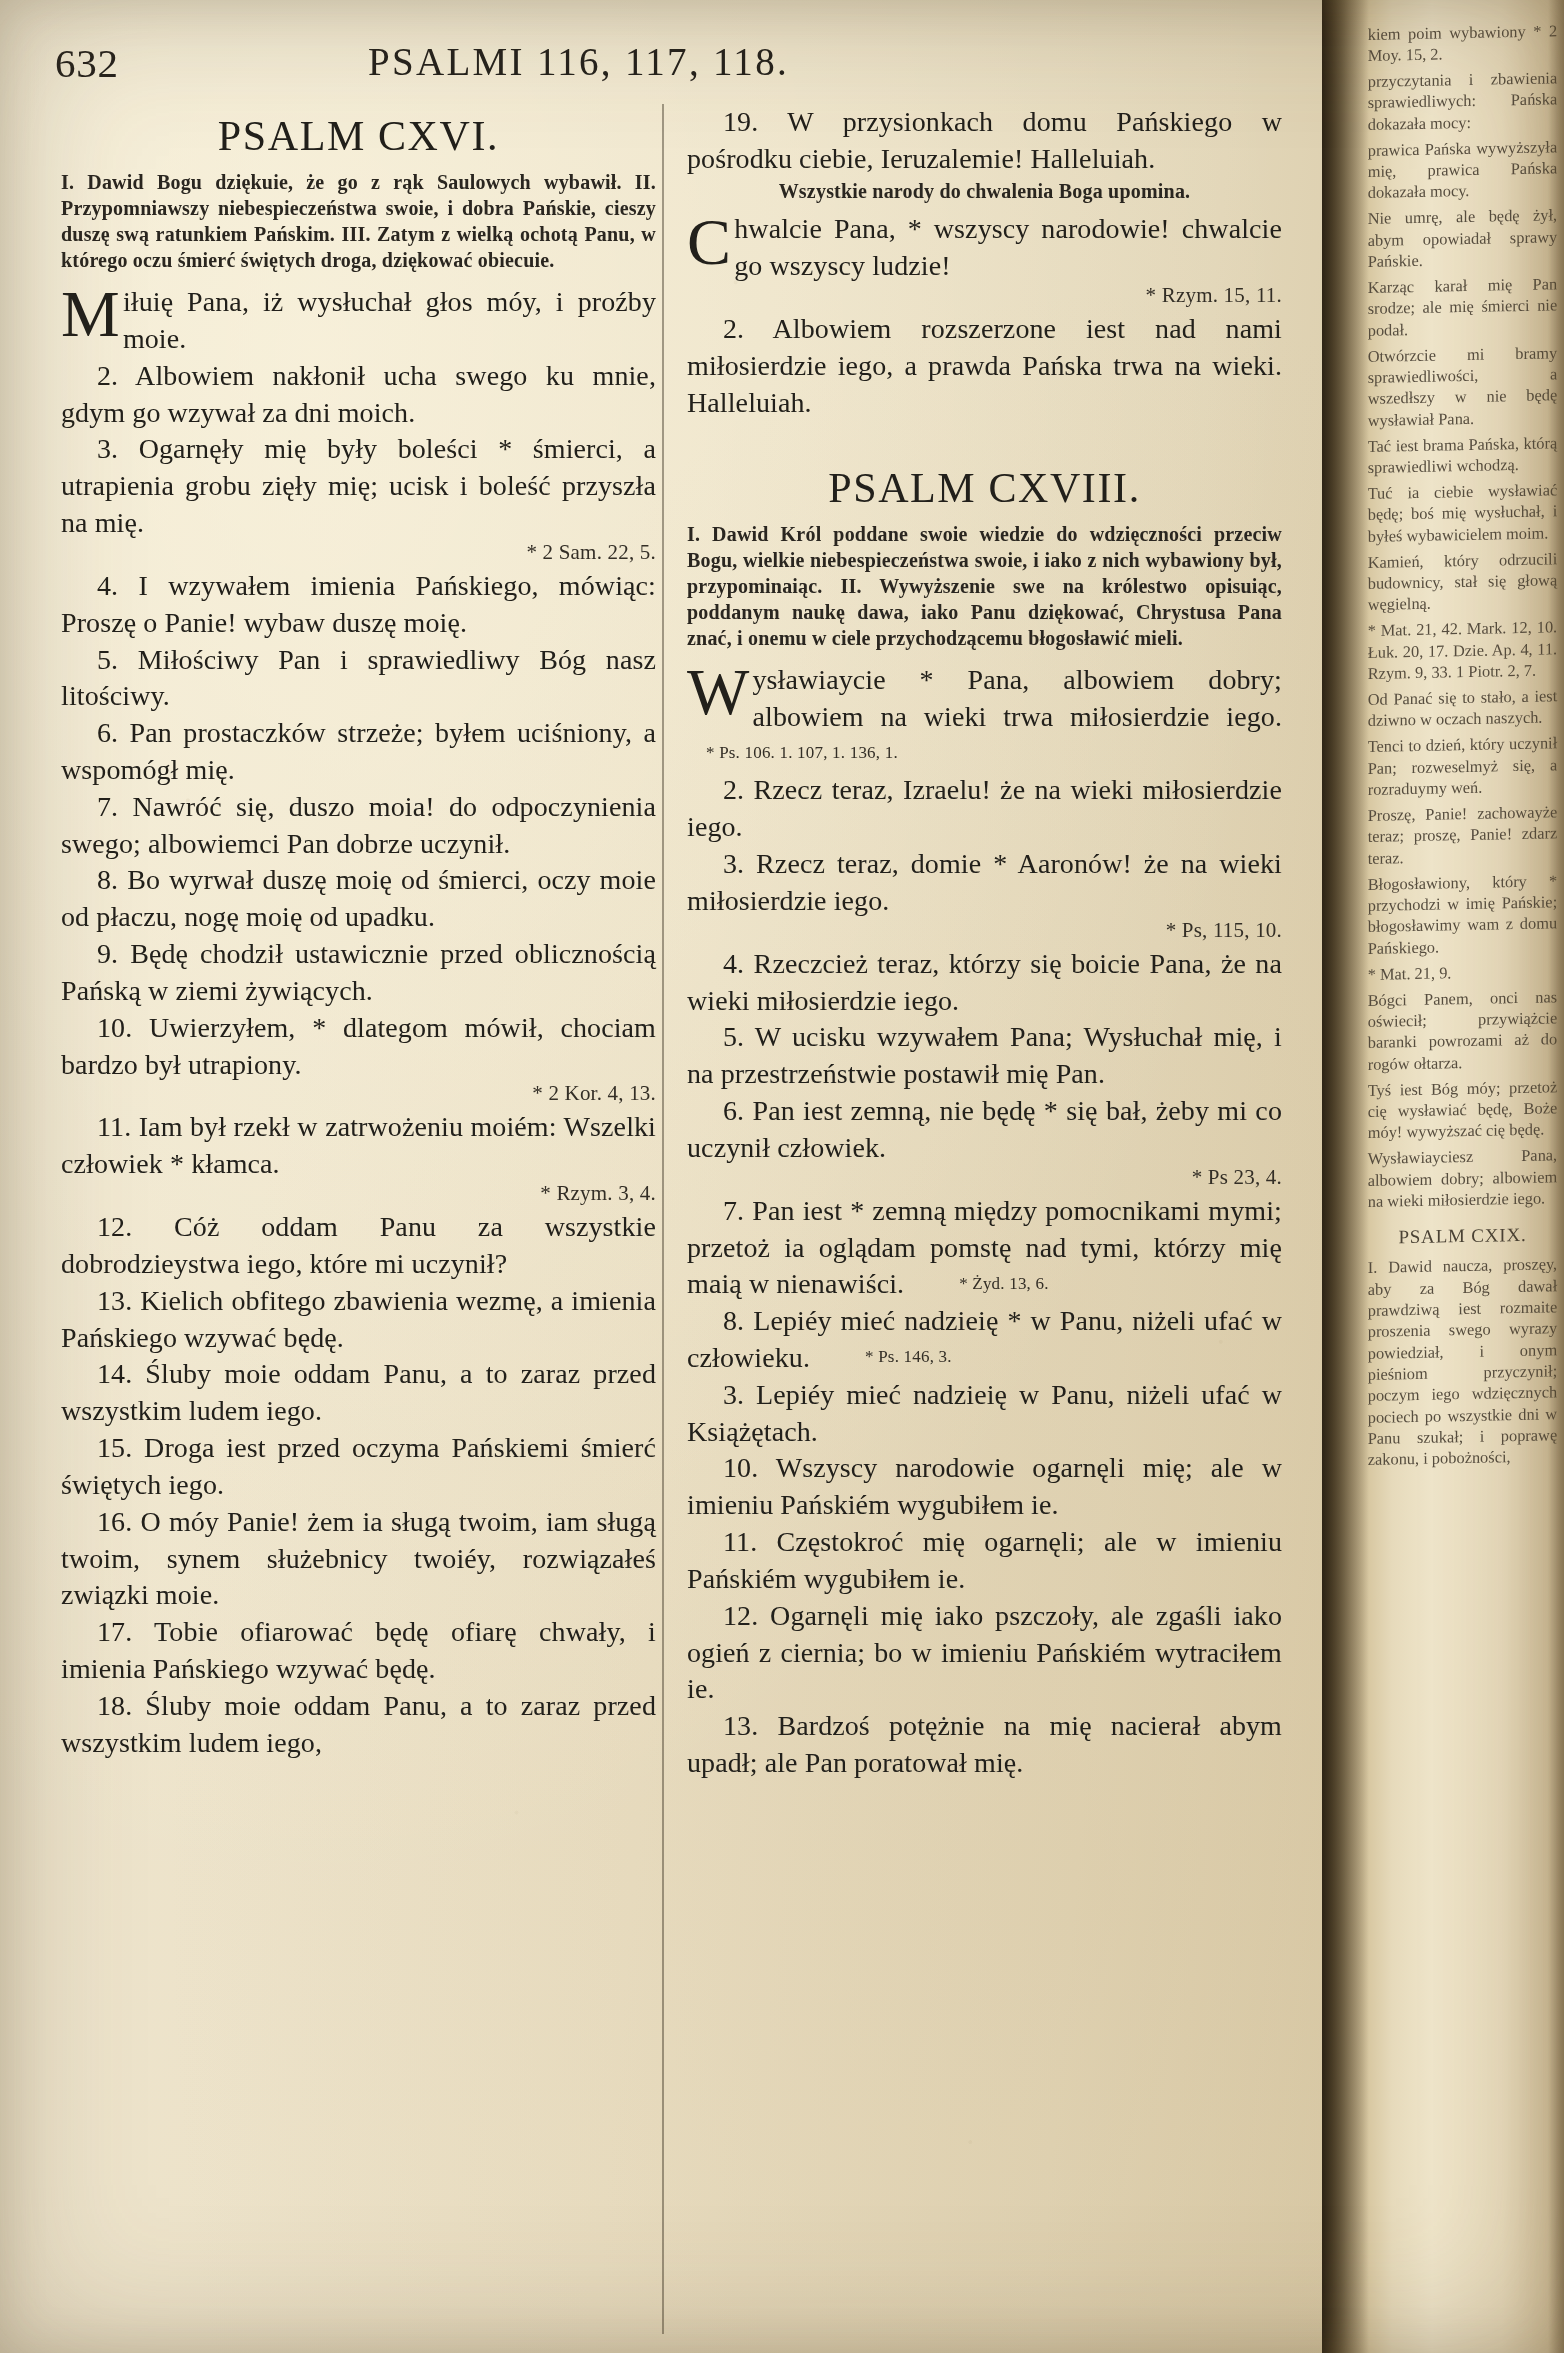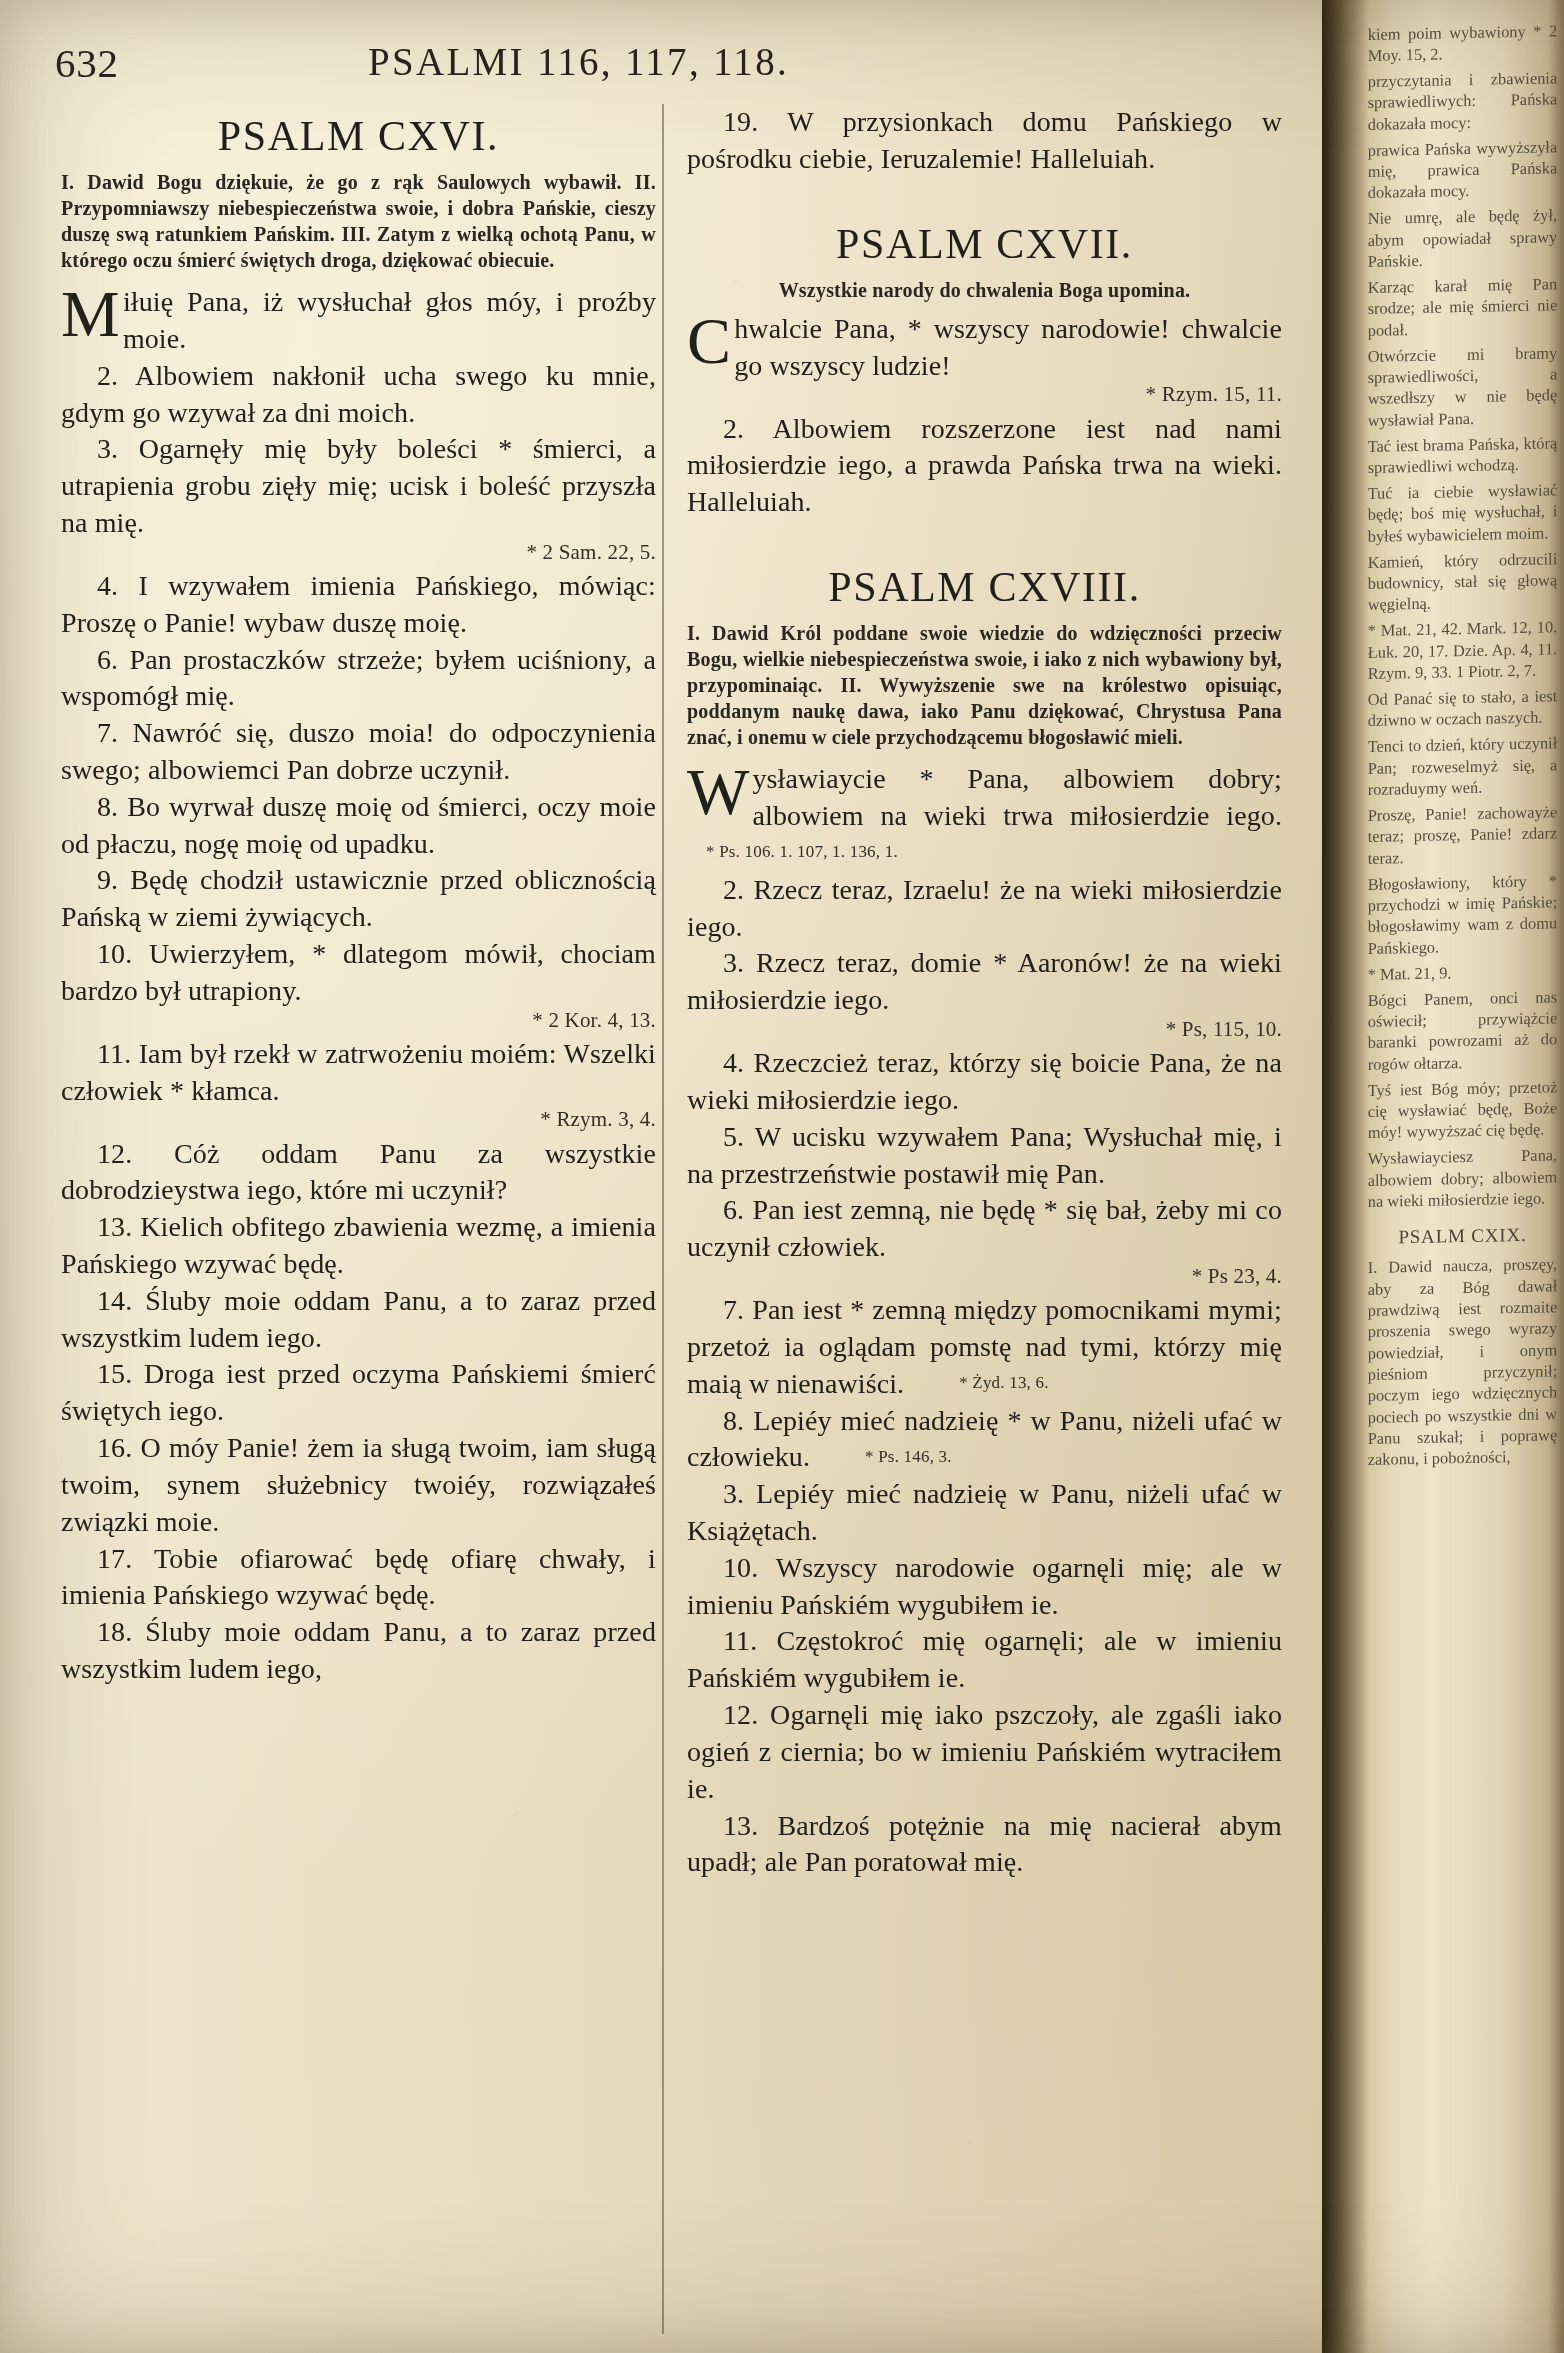--- a/index.html
+++ b/index.html
@@ -214,20 +214,21 @@
 
     <div class="col left">
       <div class="psalm-title">PSALM CXVI.</div>
       <div class="argument">I. Dawid Bogu dziękuie, że go z rąk Saulowych wybawił. II. Przypomniawszy niebespieczeństwa swoie, i dobra Pańskie, cieszy duszę swą ratunkiem Pańskim. III. Zatym z wielką ochotą Panu, w którego oczu śmierć świętych droga, dziękować obiecuie.</div>
       <div class="body">
         <p class="verse first"><span class="dropcap">M</span><span>iłuię Pana, iż wysłuchał głos móy, i proźby moie.</span></p>
         <p class="verse"><span>2. Albowiem nakłonił ucha swego ku mnie, gdym go wzywał za dni moich.</span></p>
         <p class="verse"><span>3. Ogarnęły mię były boleści * śmierci, a utrapienia grobu zięły mię; ucisk i boleść przyszła na mię.</span></p>
         <span class="ref">* 2 Sam. 22, 5.</span>
         <p class="verse"><span>4. I wzywałem imienia Pańskiego, mówiąc: Proszę o Panie! wybaw duszę moię.</span></p>
+        <p class="verse"><span>5. Miłościwy Pan i sprawiedliwy Bóg nasz litościwy.</span></p>
         <p class="verse"><span>6. Pan prostaczków strzeże; byłem uciśniony, a wspomógł mię.</span></p>
         <p class="verse"><span>7. Nawróć się, duszo moia! do odpoczynienia swego; albowiemci Pan dobrze uczynił.</span></p>
         <p class="verse"><span>8. Bo wyrwał duszę moię od śmierci, oczy moie od płaczu, nogę moię od upadku.</span></p>
         <p class="verse"><span>9. Będę chodził ustawicznie przed oblicznością Pańską w ziemi żywiących.</span></p>
         <p class="verse"><span>10. Uwierzyłem, * dlategom mówił, chociam bardzo był utrapiony.</span></p>
         <span class="ref">* 2 Kor. 4, 13.</span>
         <p class="verse"><span>11. Iam był rzekł w zatrwożeniu moiém: Wszelki człowiek * kłamca.</span></p>
         <span class="ref">* Rzym. 3, 4.</span>
         <p class="verse"><span>12. Cóż oddam Panu za wszystkie dobrodzieystwa iego, które mi uczynił?</span></p>
         <p class="verse"><span>13. Kielich obfitego zbawienia wezmę, a imienia Pańskiego wzywać będę.</span></p>
@@ -237,21 +238,20 @@
         <p class="verse"><span>17. Tobie ofiarować będę ofiarę chwały, i imienia Pańskiego wzywać będę.</span></p>
         <p class="verse"><span>18. Śluby moie oddam Panu, a to zaraz przed wszystkim ludem iego,</span></p>
       </div>
     </div>
 
     <div class="col right">
       <div class="body">
         <p class="verse"><span>19. W przysionkach domu Pańskiego w pośrodku ciebie, Ieruzalemie! Halleluiah.</span></p>
       </div>
 
-      <div class="psalm-title spaced">PSALM CXVII.</div>
       <div class="argument centered">Wszystkie narody do chwalenia Boga upomina.</div>
       <div class="body">
         <p class="verse first"><span class="dropcap">C</span><span>hwalcie Pana, * wszyscy narodowie! chwalcie go wszyscy ludzie!</span></p>
         <span class="ref">* Rzym. 15, 11.</span>
         <p class="verse"><span>2. Albowiem rozszerzone iest nad nami miłosierdzie iego, a prawda Pańska trwa na wieki. Halleluiah.</span></p>
       </div>
 
       <div class="psalm-title spaced">PSALM CXVIII.</div>
       <div class="argument">I. Dawid Król poddane swoie wiedzie do wdzięczności przeciw Bogu, wielkie niebespieczeństwa swoie, i iako z nich wybawiony był, przypominaiąc. II. Wywyższenie swe na królestwo opisuiąc, poddanym naukę dawa, iako Panu dziękować, Chrystusa Pana znać, i onemu w ciele przychodzącemu błogosławić mieli.</div>
       <div class="body">

